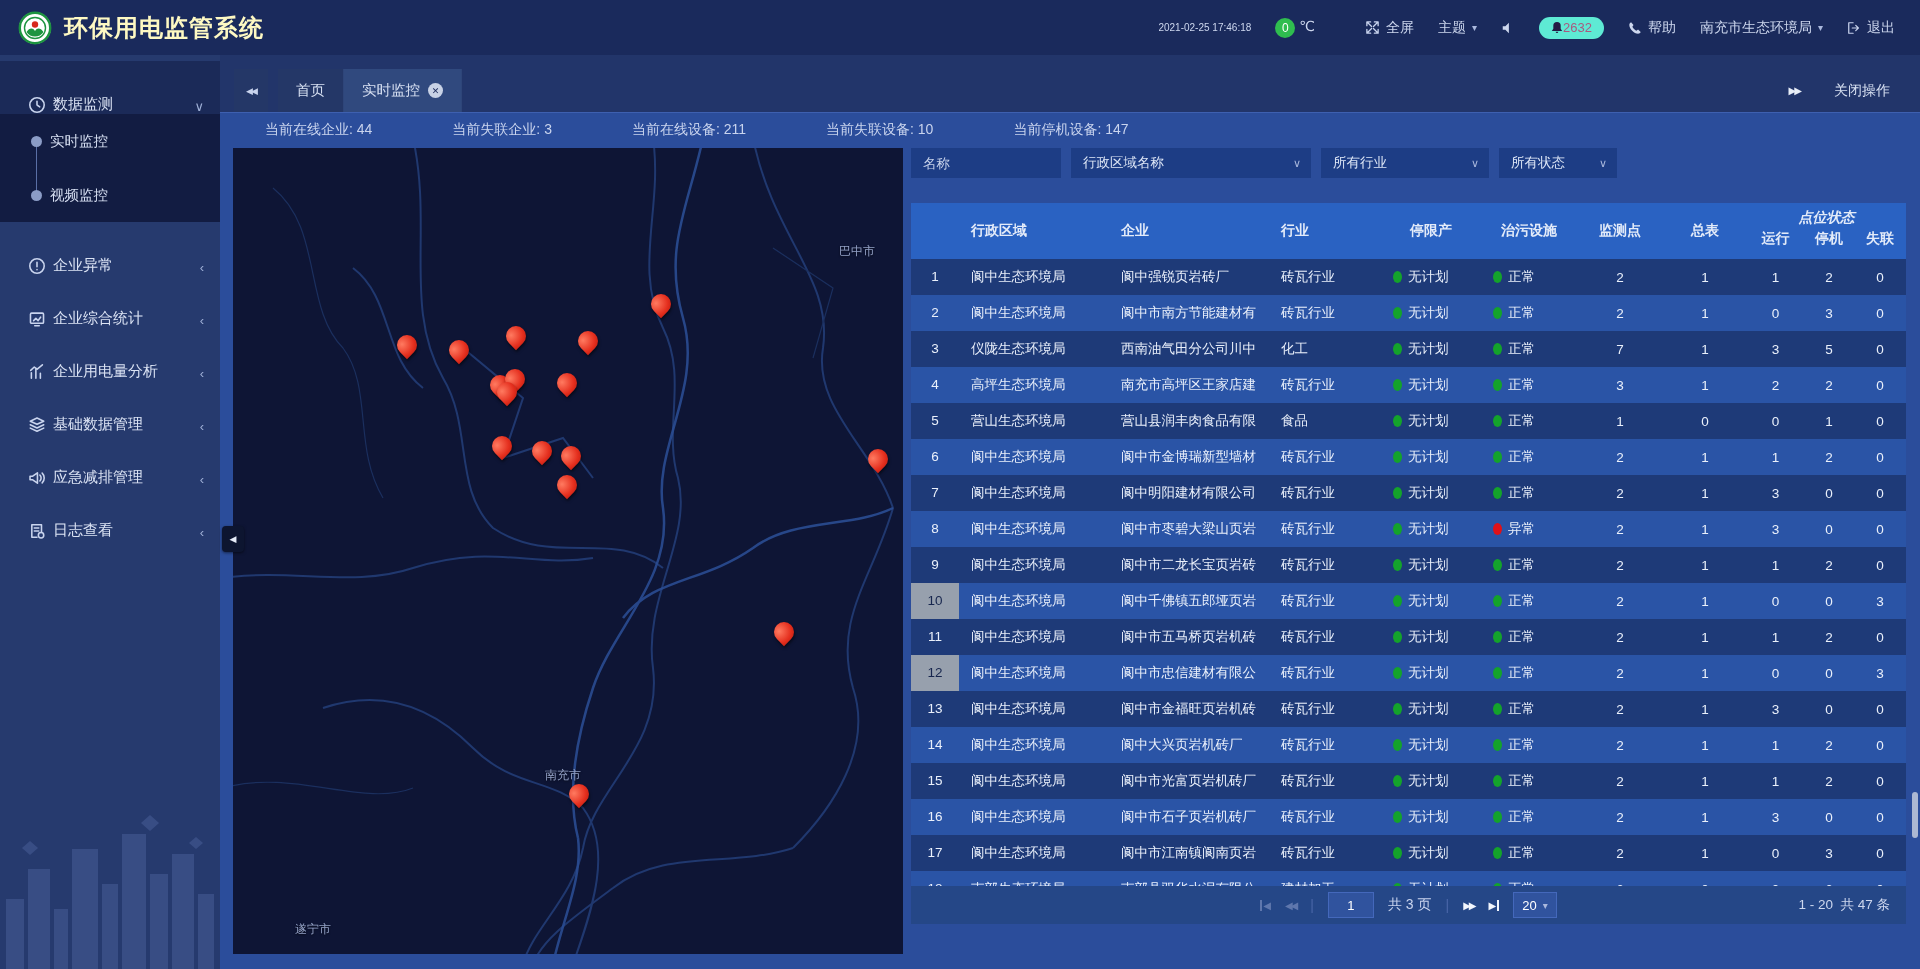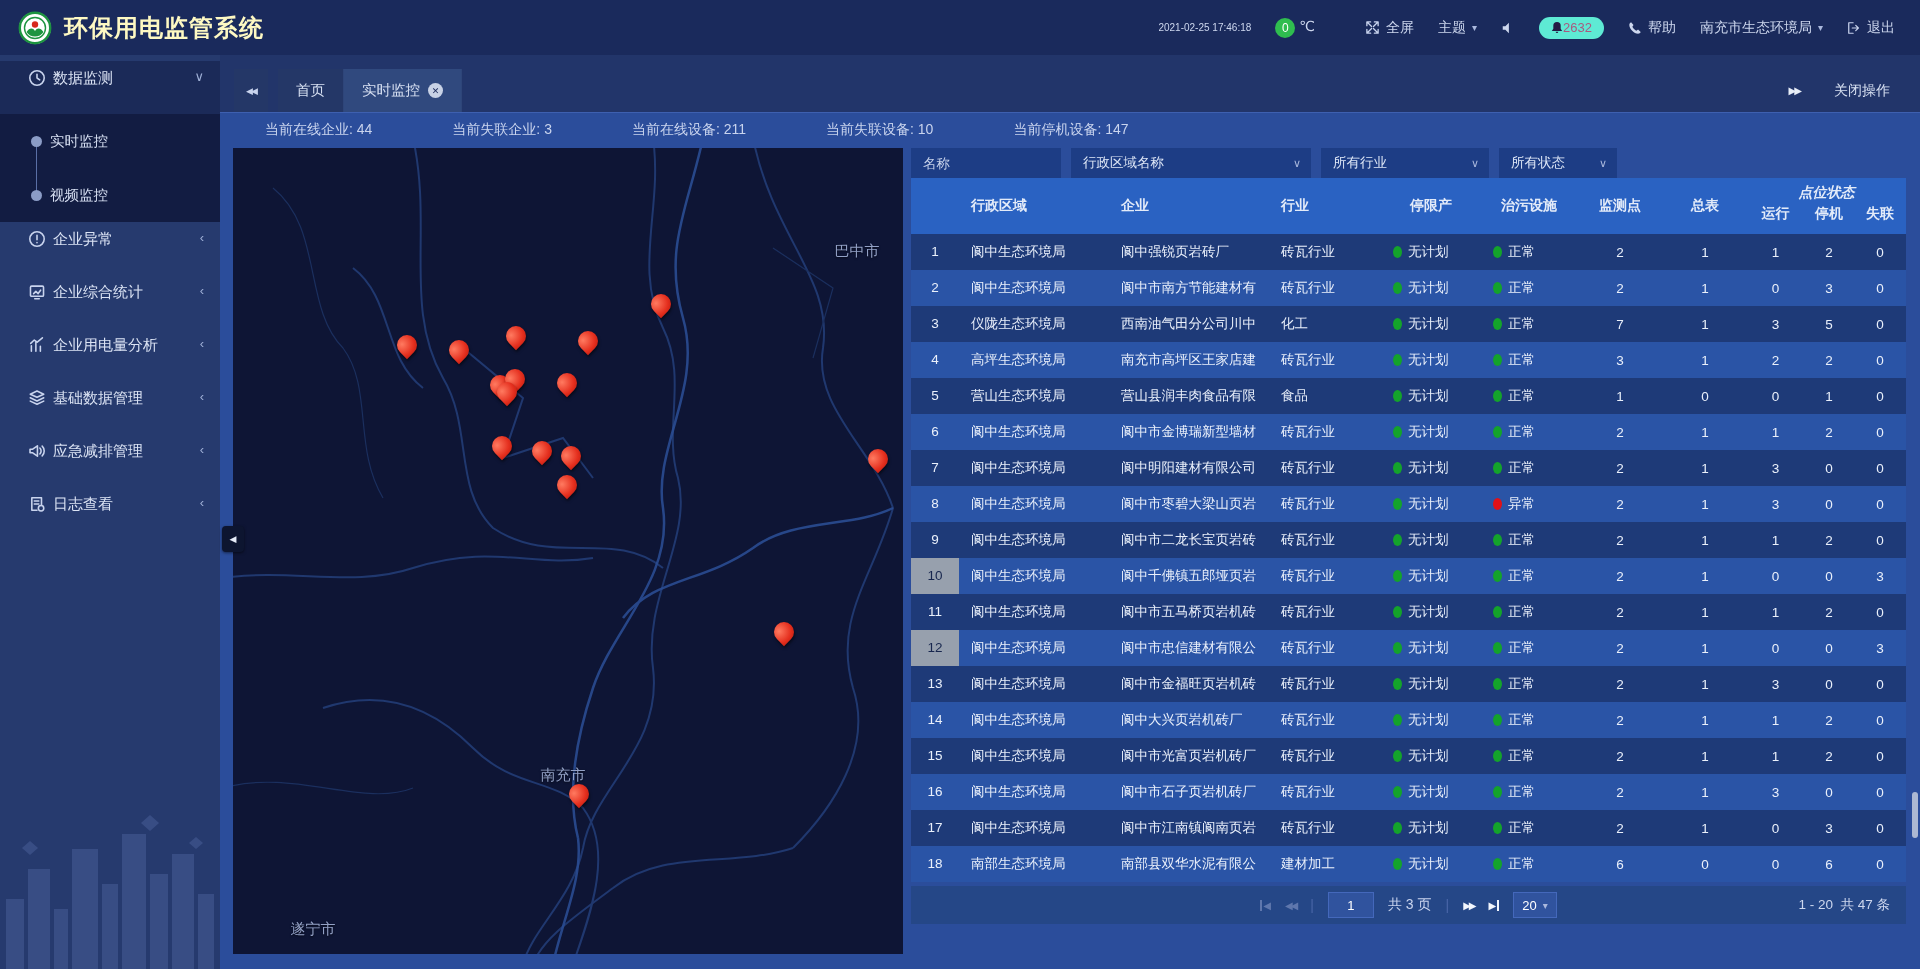--- a/index.html
+++ b/index.html
@@ -20,21 +20,21 @@
   .notif-pill { background:#5eead4; border-radius:11px; height:22px; padding:0 12px; display:flex; align-items:center; gap:0; }
   .notif-pill .cnt { color:#a85a80; font-size:13px; }
   .mute-ic { color:#cdd7ee; }
 
   
   .bodyrow { display:flex; height:914px; }
 
   
   .sidebar { width:220px; background:#263a6e; position:relative; overflow:hidden; flex:0 0 auto; }
   .menu { padding-top:6px; position:relative; z-index:2; }
-  .mgroup { height:53px; display:flex; align-items:flex-start; padding:8px 16px 0 28px; font-size:15px; color:#dbe3f4; cursor:pointer; }
+  .mgroup { height:53px; display:flex; align-items:flex-end; padding:0 16px 0 28px; font-size:15px; color:#dbe3f4; cursor:pointer; }
   .mgroup .icn { width:18px; height:18px; margin-right:7px; flex:0 0 auto; }
   .mgroup .chev { margin-left:auto; color:#9fb0d6; font-size:13px; }
   .mgroup.expanded { background:#1b2a58; }
   .submenu { background:#121c42; position:relative; }
   .submenu::before { content:""; position:absolute; left:36px; top:27px; bottom:27px; width:1px; background:#5a6fa6; }
   .sitem { height:54px; display:flex; align-items:center; padding-left:50px; font-size:14.5px; color:#d7dff2; cursor:pointer; position:relative; }
   .sitem .dot { position:absolute; left:31px; width:11px; height:11px; border-radius:50%; background:#8b9cc6; }
   .skyline { position:absolute; bottom:0; left:0; width:220px; height:190px; opacity:.25; z-index:1; }
 
   
@@ -54,27 +54,27 @@
   .statsbar { height:34px; border-top:1px solid #3e60b0; display:flex; align-items:center; padding-left:45px; gap:80px; font-size:14px; color:#c9d4ee; }
   .stat i { font-style:normal; }
 
   
   .content { position:absolute; left:0; right:0; top:91px; bottom:0; }
 
   
   .map-panel { position:absolute; left:13px; top:2px; width:670px; height:806px; background:#0e1535; overflow:visible; }
   .map-canvas { position:absolute; inset:0; overflow:hidden; }
   .map-canvas svg { display:block; }
-  .city-label { position:absolute; color:#93a1c6; font-size:15px; transform:translate(-50%,-50%); white-space:nowrap; text-shadow:0 1px 2px rgba(0,0,0,.6); }
+  .city-label { position:absolute; color:#93a1c6; font-size:12px; transform:translate(-50%,-50%); white-space:nowrap; text-shadow:0 1px 2px rgba(0,0,0,.6); }
   .pin { position:absolute; width:20px; height:20px; background:radial-gradient(circle at 35% 30%, #ff7a60, #e5301f 60%, #b51508); border-radius:50% 50% 50% 0; transform:rotate(-45deg); box-shadow:-1px 2px 3px rgba(0,0,0,.55); cursor:pointer; }
   .collapse-btn { position:absolute; left:-11px; top:378px; width:22px; height:26px; background:#0d1530; border-radius:4px; color:#e6ecf8; font-size:9px; display:flex; align-items:center; justify-content:center; cursor:pointer; box-shadow:0 1px 3px rgba(0,0,0,.5); }
 
   
   .table-panel { position:absolute; left:691px; top:2px; width:995px; height:776px; display:flex; flex-direction:column; }
-  .filters { height:30px; display:flex; gap:10px; margin-bottom:0; flex:0 0 auto; }
+  .filters { height:30px; display:flex; gap:10px; margin-bottom:25px; flex:0 0 auto; }
   .fbox { background:#1d3d85; height:30px; display:flex; align-items:center; padding:0 10px 0 12px; font-size:13.5px; color:#dde6f6; cursor:pointer; }
   .fbox .chev { margin-left:auto; color:#a9b8dd; font-size:11px; padding-left:14px; }
   input.fbox { border:none; outline:none; width:150px; cursor:text; }
   input.fbox::placeholder { color:#c7d2ea; }
   .f-region { width:240px; } .f-industry { width:168px; } .f-status { width:118px; }
 
   .grid { display:grid; grid-template-columns:48px 150px 160px 112px 100px 96px 86px 84px 57px 50px 52px; align-items:center; }
   .thead { background:#2a62c2; height:56px; flex:0 0 auto; font-size:14px; color:#e3ebf9; font-weight:bold; grid-template-rows:24px 32px; align-items:center; }
   .thead .col { grid-row:1/3; text-align:center; }
   .thead .col.al { text-align:left; padding-left:12px; }

